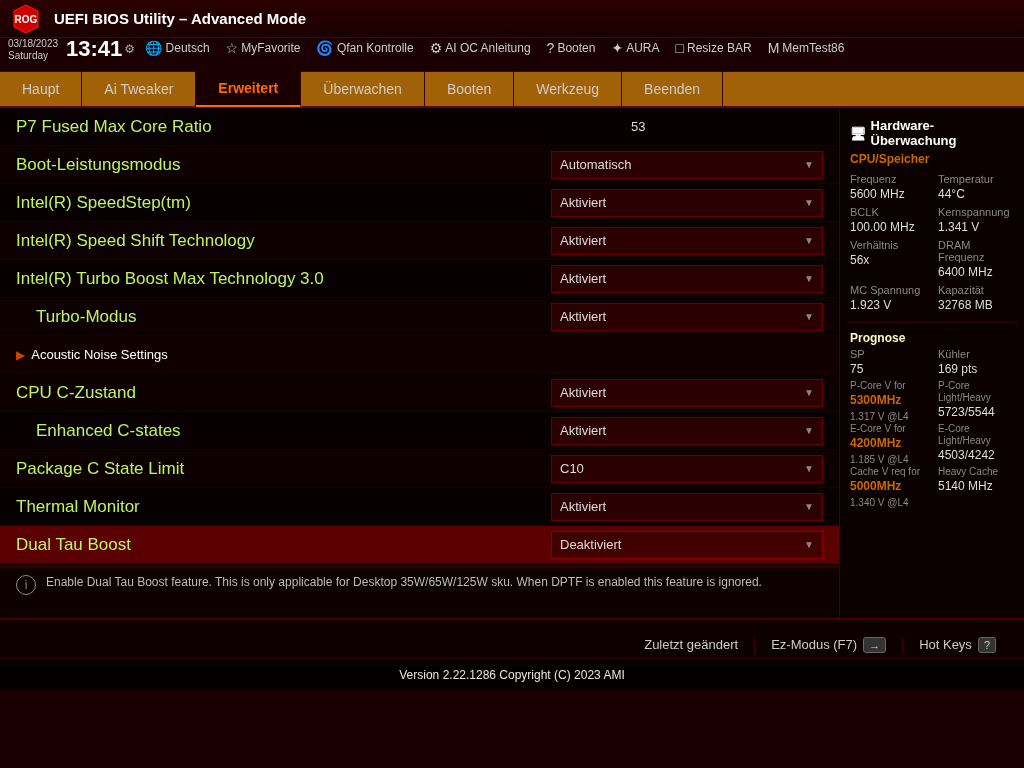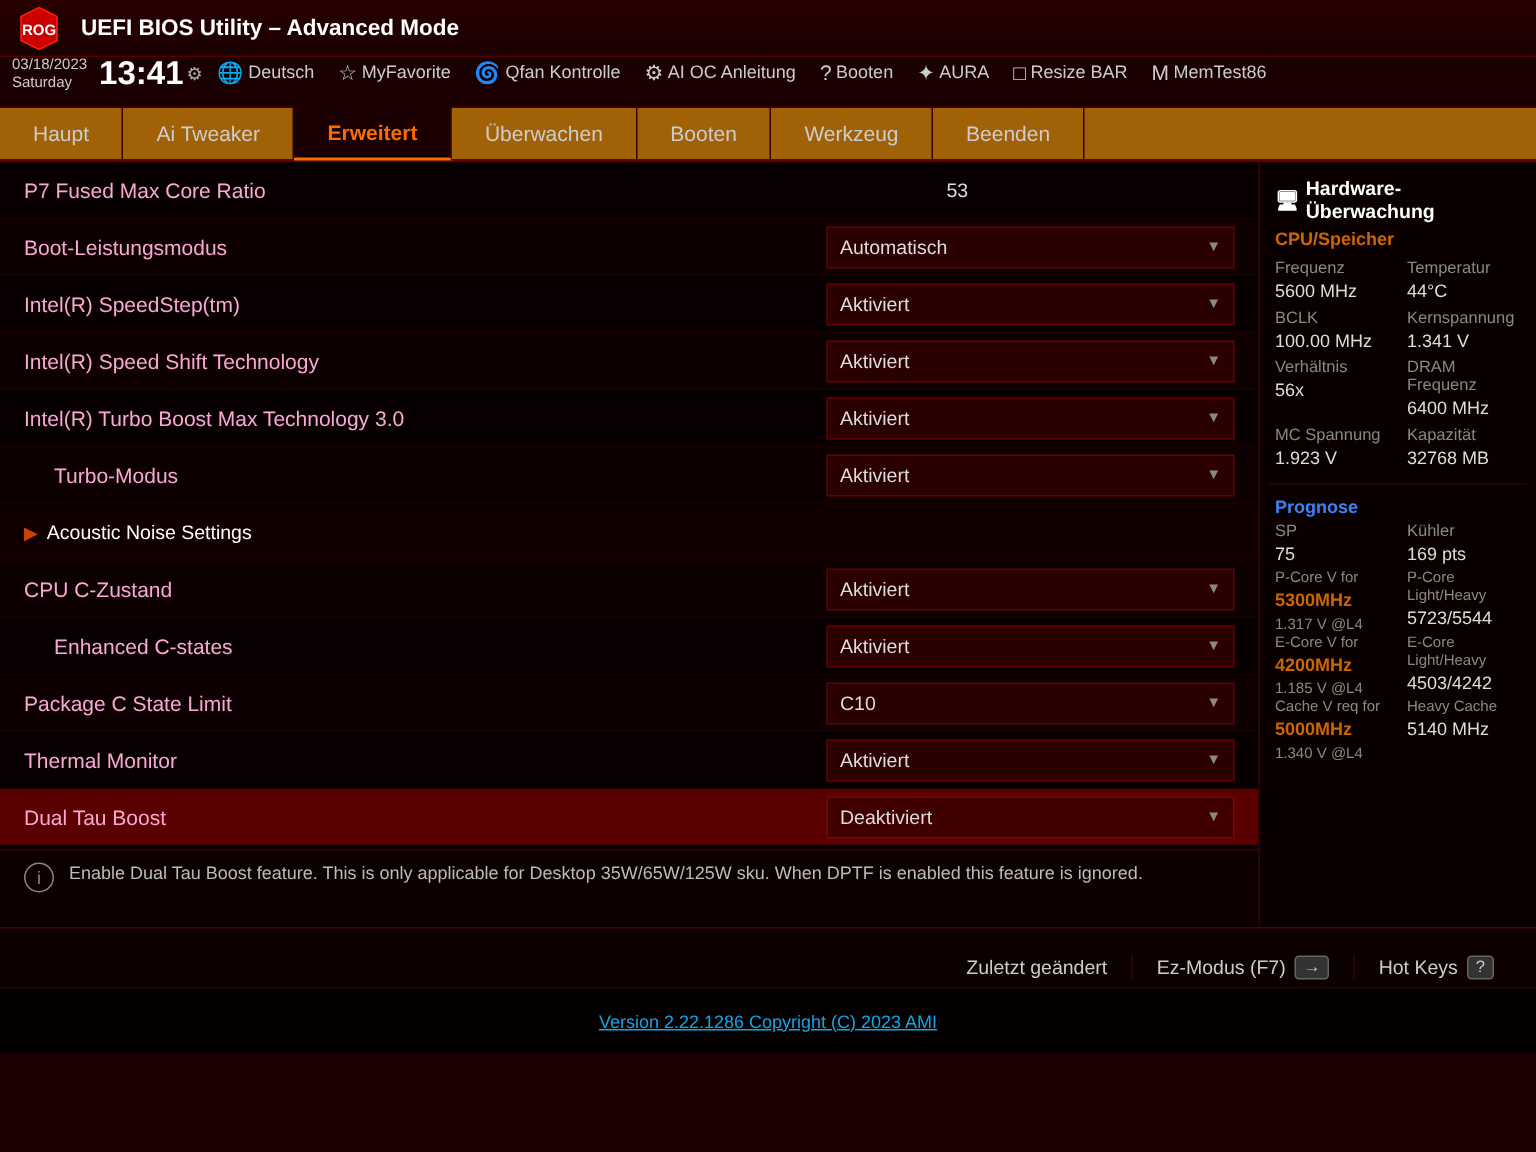--- a/index.html
+++ b/index.html
@@ -124,22 +124,22 @@
       height: 38px;
       border-bottom: 1px solid #1a0000;
     }
     .setting-row:nth-child(even) { background: #0d0000; }
     .setting-row:nth-child(odd) { background: #080000; }
     .setting-row.highlighted { background: #5a0000; }
     .setting-row.section-header { background: #100000; color: #ccc; }
 
     .setting-label {
       flex: 1;
-      color: #f9a8d4;
-      font-size: 14px;
+      color: #bef264;
+      font-size: 17px;
     }
     .setting-label.indented { padding-left: 20px; }
     .setting-label.section { color: #fff; font-size: 13px; }
     .setting-value-static {
       color: #ddd;
       font-size: 13px;
       min-width: 200px;
       text-align: left;
       padding-left: 8px;
     }
@@ -235,21 +235,21 @@
     }
     .sidebar-value.highlight {
       color: #cc6600;
       font-weight: bold;
     }
     .sidebar-divider {
       border-top: 1px solid #300;
       margin: 6px 0;
     }
     .prognose-title {
-      color: #3b82f6;
+      color: #fef9c3;
       font-size: 12px;
       font-weight: bold;
       padding: 2px 4px;
     }
     .sidebar-2col {
       display: flex;
       gap: 4px;
     }
     .sidebar-col {
       flex: 1;
@@ -287,29 +287,28 @@
     .footer-item .key-badge {
       background: #333;
       border: 1px solid #666;
       border-radius: 3px;
       padding: 1px 5px;
       font-size: 11px;
       color: #ccc;
     }
 
     .version-bar {
-      height: 44px;
+      height: 32px;
       background: #050000;
       display: flex;
       align-items: center;
       justify-content: center;
-      color: #0ea5e9;
+      color: #e5e5e5;
       font-size: 12px;
       border-top: 1px solid #300;
-      text-decoration: underline;
     }
 
     .setting-row.p7-row {
       background: #080000;
     }
   </style>
 </head>
 <body>
 
 <div class="header">

